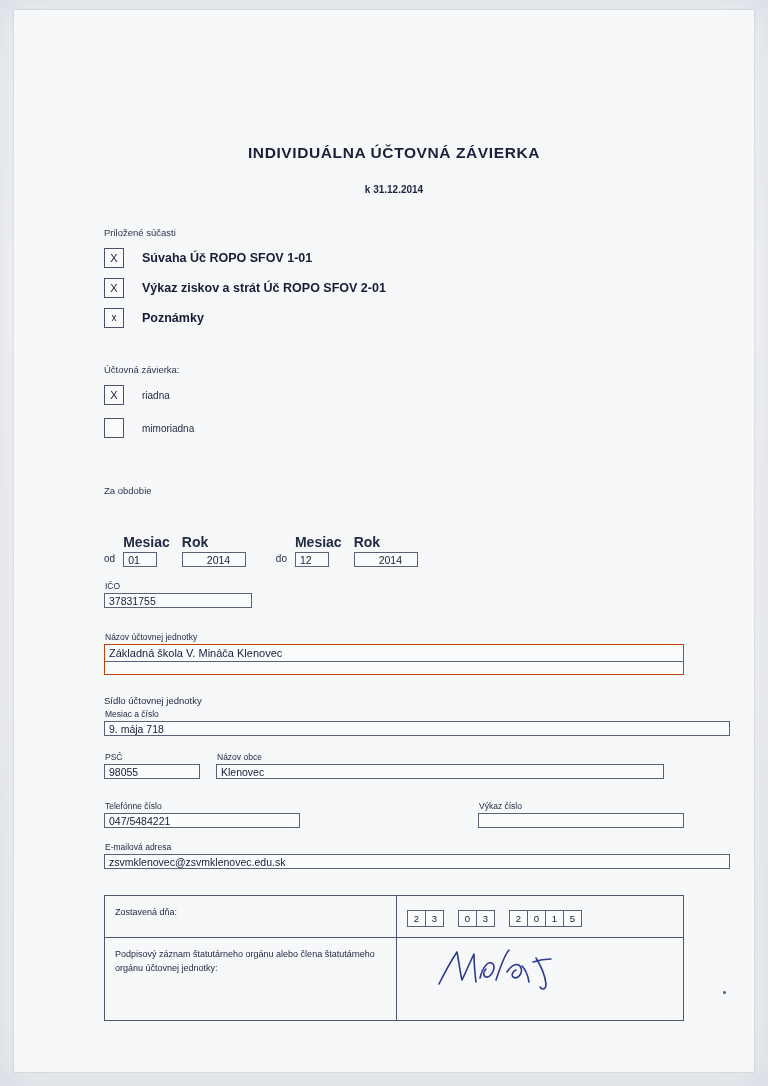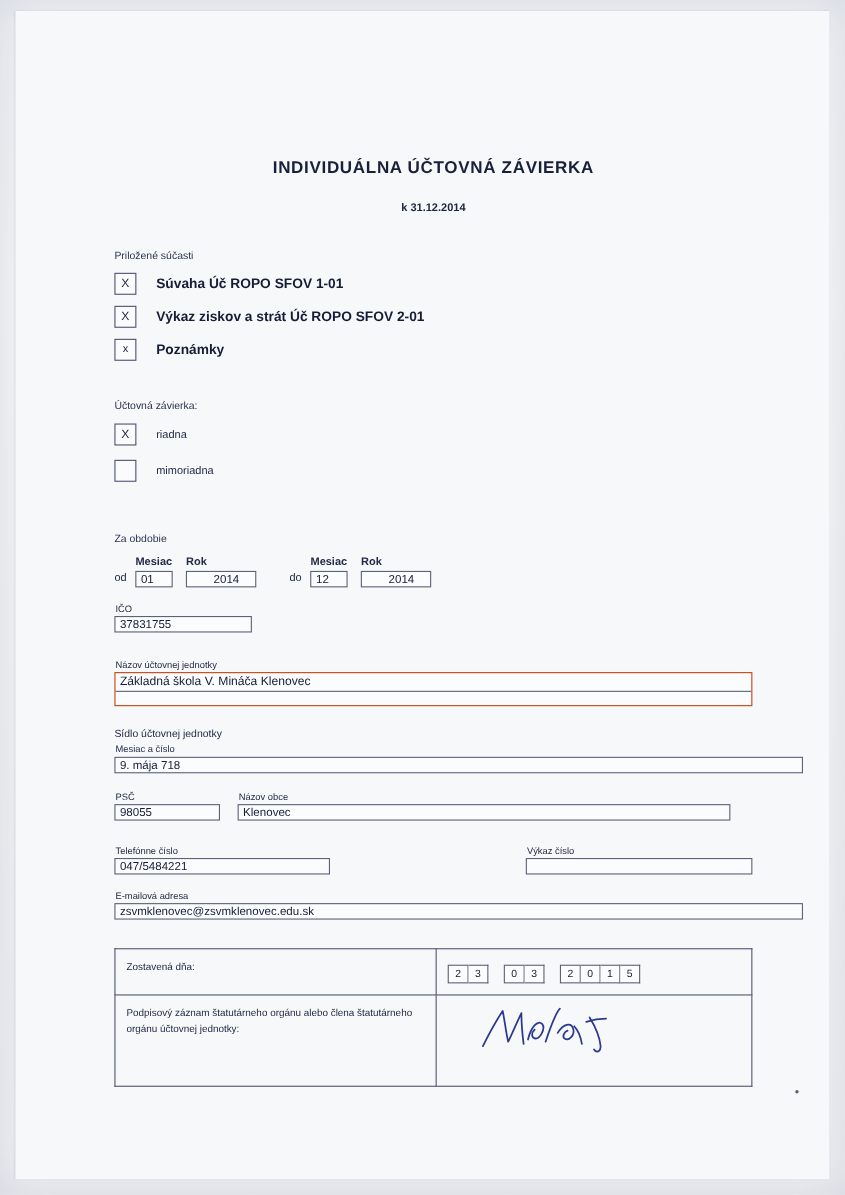--- a/index.html
+++ b/index.html
@@ -100,25 +100,26 @@
     font-size: 10px;
     font-weight: normal;
     color: #222b45;
   }
   .period-row {
     display: flex;
     align-items: flex-end;
     margin-top: 4px;
   }
   .mini-label {
-    font-size: 10px;
+    font-size: 14px;
     font-weight: bold;
     color: #222b45;
     margin-bottom: 2px;
     display: block;
+    margin-top: 28px;
   }
   .prefix {
     font-size: 10px;
     color: #222b45;
     padding-bottom: 3px;
     margin-right: 8px;
   }
   .fld {
     border: 1px solid #5a6178;
     background: #fbfcfe;
@@ -126,21 +127,21 @@
     font-size: 10.5px;
     line-height: 15px;
     padding: 0 4px;
     color: #141c36;
     box-sizing: border-box;
     white-space: nowrap;
     overflow: hidden;
   }
   .w-month { width: 34px; }
   .w-year  { width: 64px; padding-left: 24px; }
-  .w-ico   { width: 125px; }
+  .w-ico   { width: 148px; }
   .w-full  { width: 626px; }
   .w-psc   { width: 96px; }
   .w-obec  { width: 448px; }
   .w-tel   { width: 196px; }
   .w-fax   { width: 206px; }
   .gap-h-16 { width: 16px; }
   .gap-h-30 { width: 30px; }
   .gap-h-12 { width: 12px; }
   .field-group { margin-bottom: 2px; }
   .label-sm {

